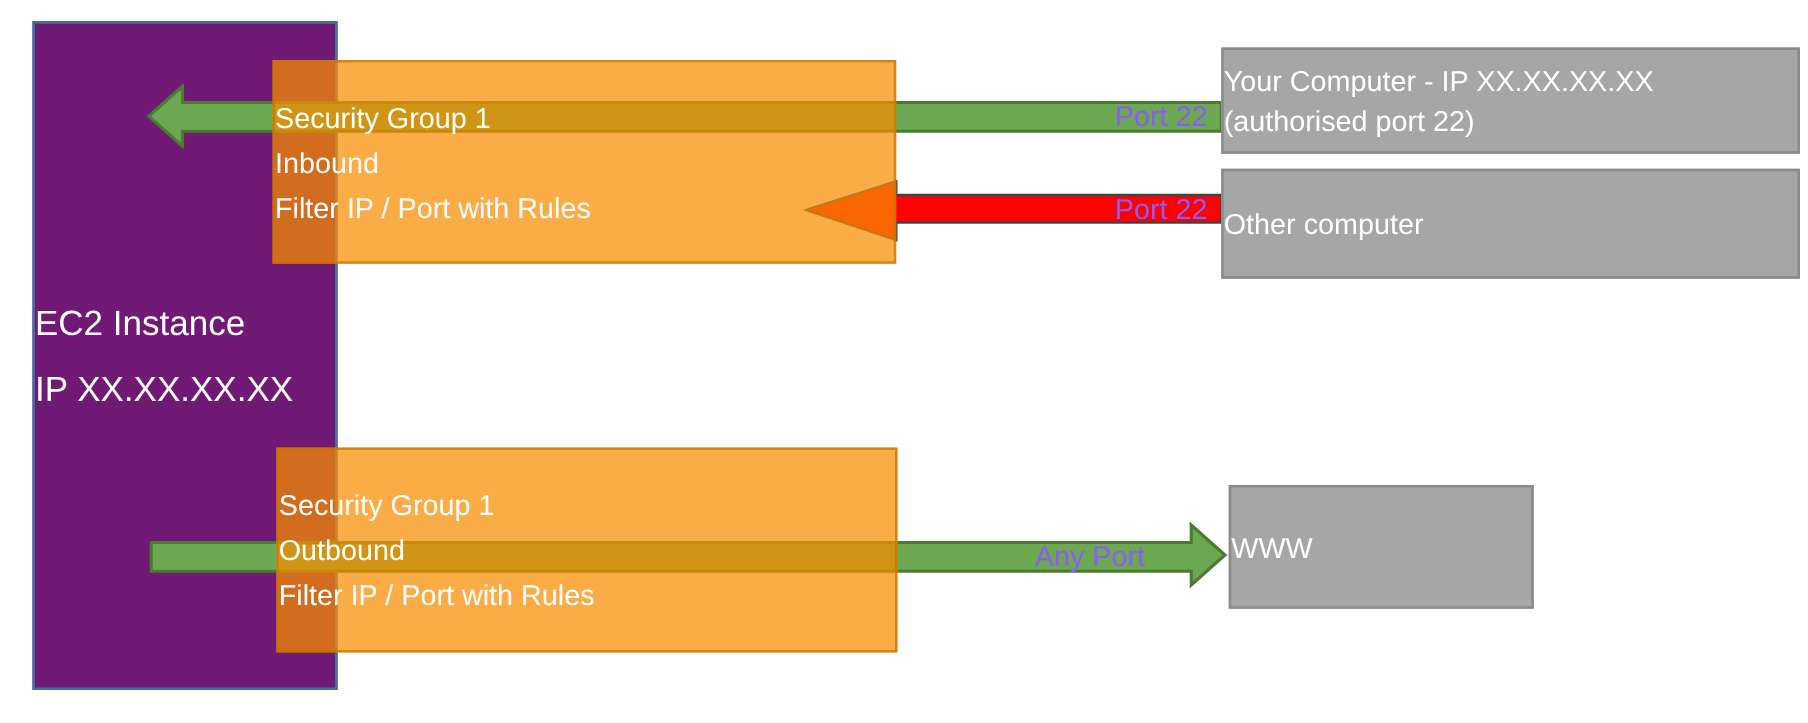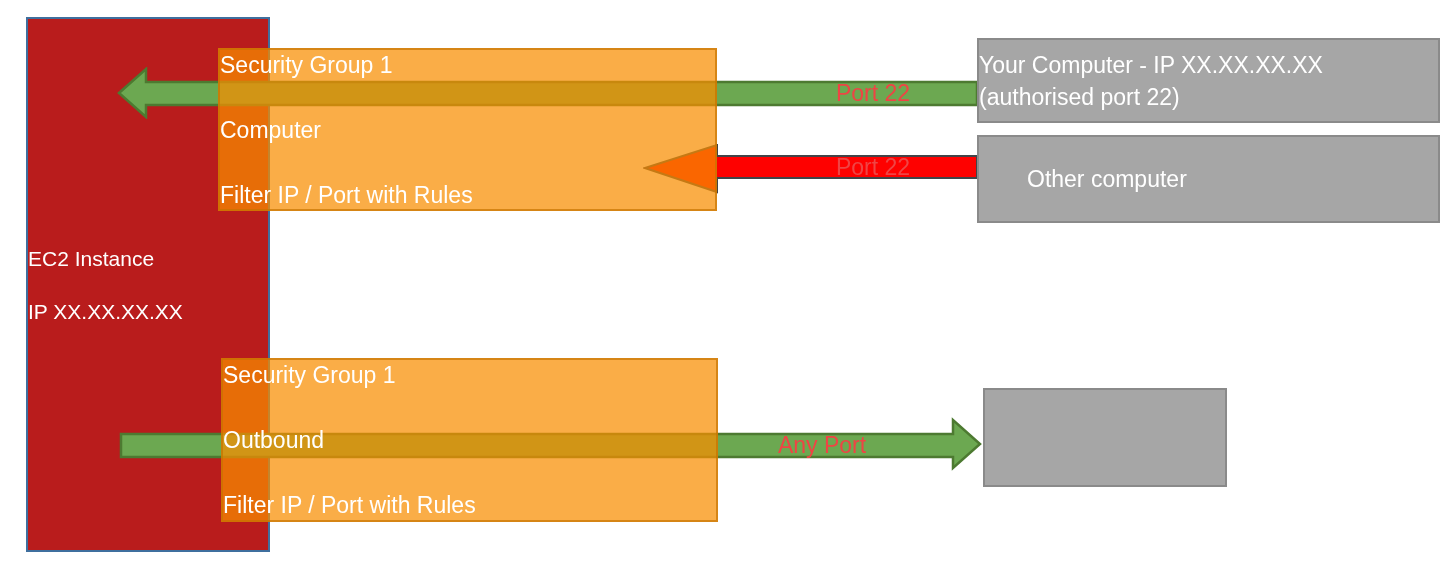--- a/index.html
+++ b/index.html
@@ -12,43 +12,43 @@
   }
   .box{
     position:absolute;
     display:flex;flex-direction:column;
     align-items:center;justify-content:center;
     text-align:left;
     color:#ffffff;
     box-sizing:border-box;
   }
   .blue-box{
-    background:#b91c1c;
+    background:#701a75;
     border:2px solid #3F6F9E;
     z-index:1;
-    font-size:21px;line-height:33px;gap:20px;
+    font-size:28px;line-height:33px;gap:20px;
   }
   .orange-box{
     background:rgba(248,141,0,0.72);
     border:2px solid rgba(198,115,0,0.70);
     z-index:3;
-    font-size:23px;line-height:36px;gap:29px;
+    font-size:23px;line-height:36px;
   }
   .gray-box{
     background:#A6A6A6;
     border:2px solid #8A8A8A;
     z-index:3;
     font-size:23px;line-height:32px;
   }
   .arrow-svg{position:absolute;z-index:2;}
   .arrow-label{
     position:absolute;z-index:4;
-    color:#ef4444;
+    color:#8b5cf6;
     font-size:23px;line-height:24px;
-    text-align:center;
+    text-align:right;
     white-space:nowrap;
   }
   .line{width:100%;}
 </style>
 </head>
 <body>
 
 <div class="canvas">
 
   <div class="box blue-box" style="left:26px;top:17px;width:244px;height:535px;">
@@ -63,40 +63,41 @@
   <svg class="arrow-svg" style="left:643px;top:144px;" width="336" height="50" viewBox="0 0 336 50">
     <polygon points="2,24 74,1 74,12 334,12 334,34 74,34 74,48" stroke="#424448" stroke-width="2" stroke-linejoin="miter" fill="#FE0100"></polygon>
   </svg>
 
   <svg class="arrow-svg" style="left:119px;top:417px;" width="864" height="54" viewBox="0 0 864 54">
     <polygon points="2,17 834,17 834,3 861,27 834,51 834,40 2,40" stroke="#4D7A31" stroke-width="2.5" stroke-linejoin="miter" fill="#6CA851"></polygon>
   </svg>
 
   <div class="box orange-box" style="left:218px;top:48px;width:499px;height:163px;">
     <div class="line">Security Group 1</div>
-    <div class="line">Computer</div>
+    <div class="line">Inbound</div>
     <div class="line">Filter IP / Port with Rules</div>
   </div>
 
   <div class="box orange-box" style="left:221px;top:358px;width:497px;height:164px;">
     <div class="line">Security Group 1</div>
     <div class="line">Outbound</div>
     <div class="line">Filter IP / Port with Rules</div>
   </div>
 
   <div class="box gray-box" style="left:977px;top:38px;width:463px;height:85px;">
     <div class="line">Your Computer - IP XX.XX.XX.XX</div>
     <div class="line">(authorised port 22)</div>
   </div>
 
-  <div class="box gray-box" style="left:977px;top:135px;width:463px;height:88px;padding-left:48px;">
+  <div class="box gray-box" style="left:977px;top:135px;width:463px;height:88px;">
     <div class="line">Other computer</div>
   </div>
 
   <div class="box gray-box" style="left:983px;top:388px;width:244px;height:99px;">
+    <div class="line">WWW</div>
   </div>
 
   <div class="arrow-label" style="left:780px;top:81px;width:186px;">Port 22</div>
 
   <div class="arrow-label" style="left:780px;top:155px;width:186px;">Port 22</div>
 
   <div class="arrow-label" style="left:728px;top:433px;width:188px;">Any Port</div>
 
 </div>
 

